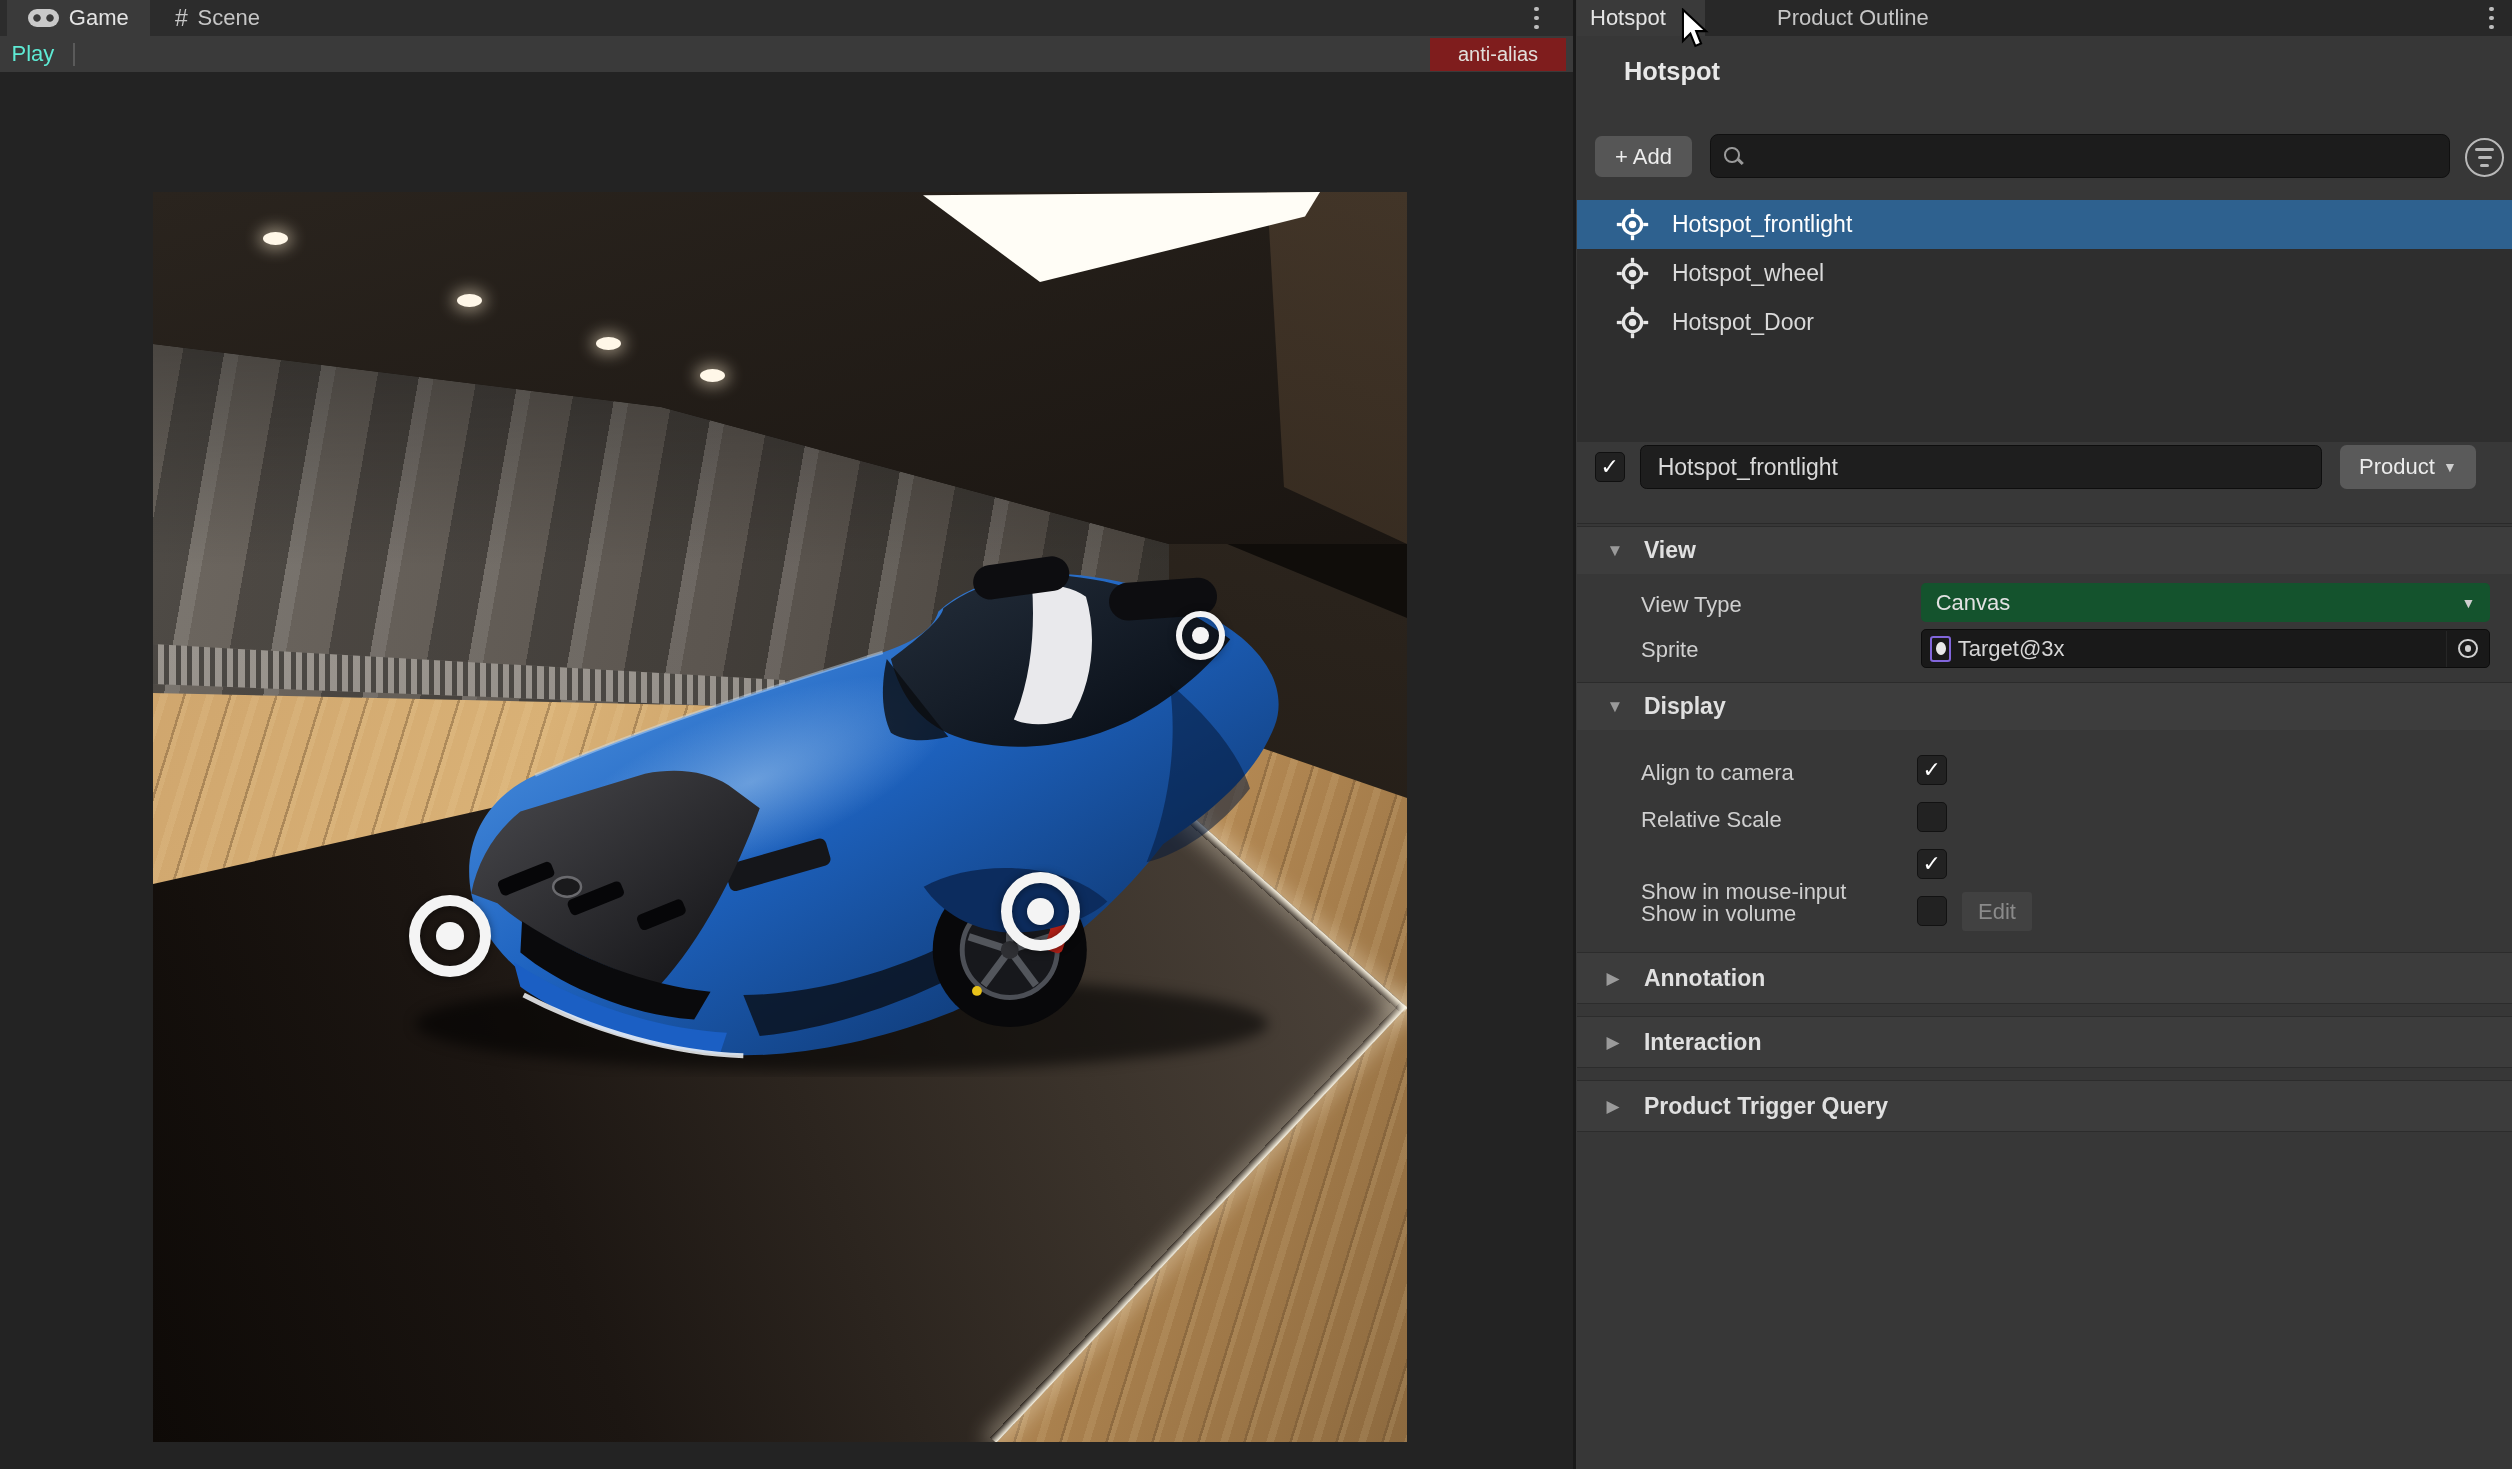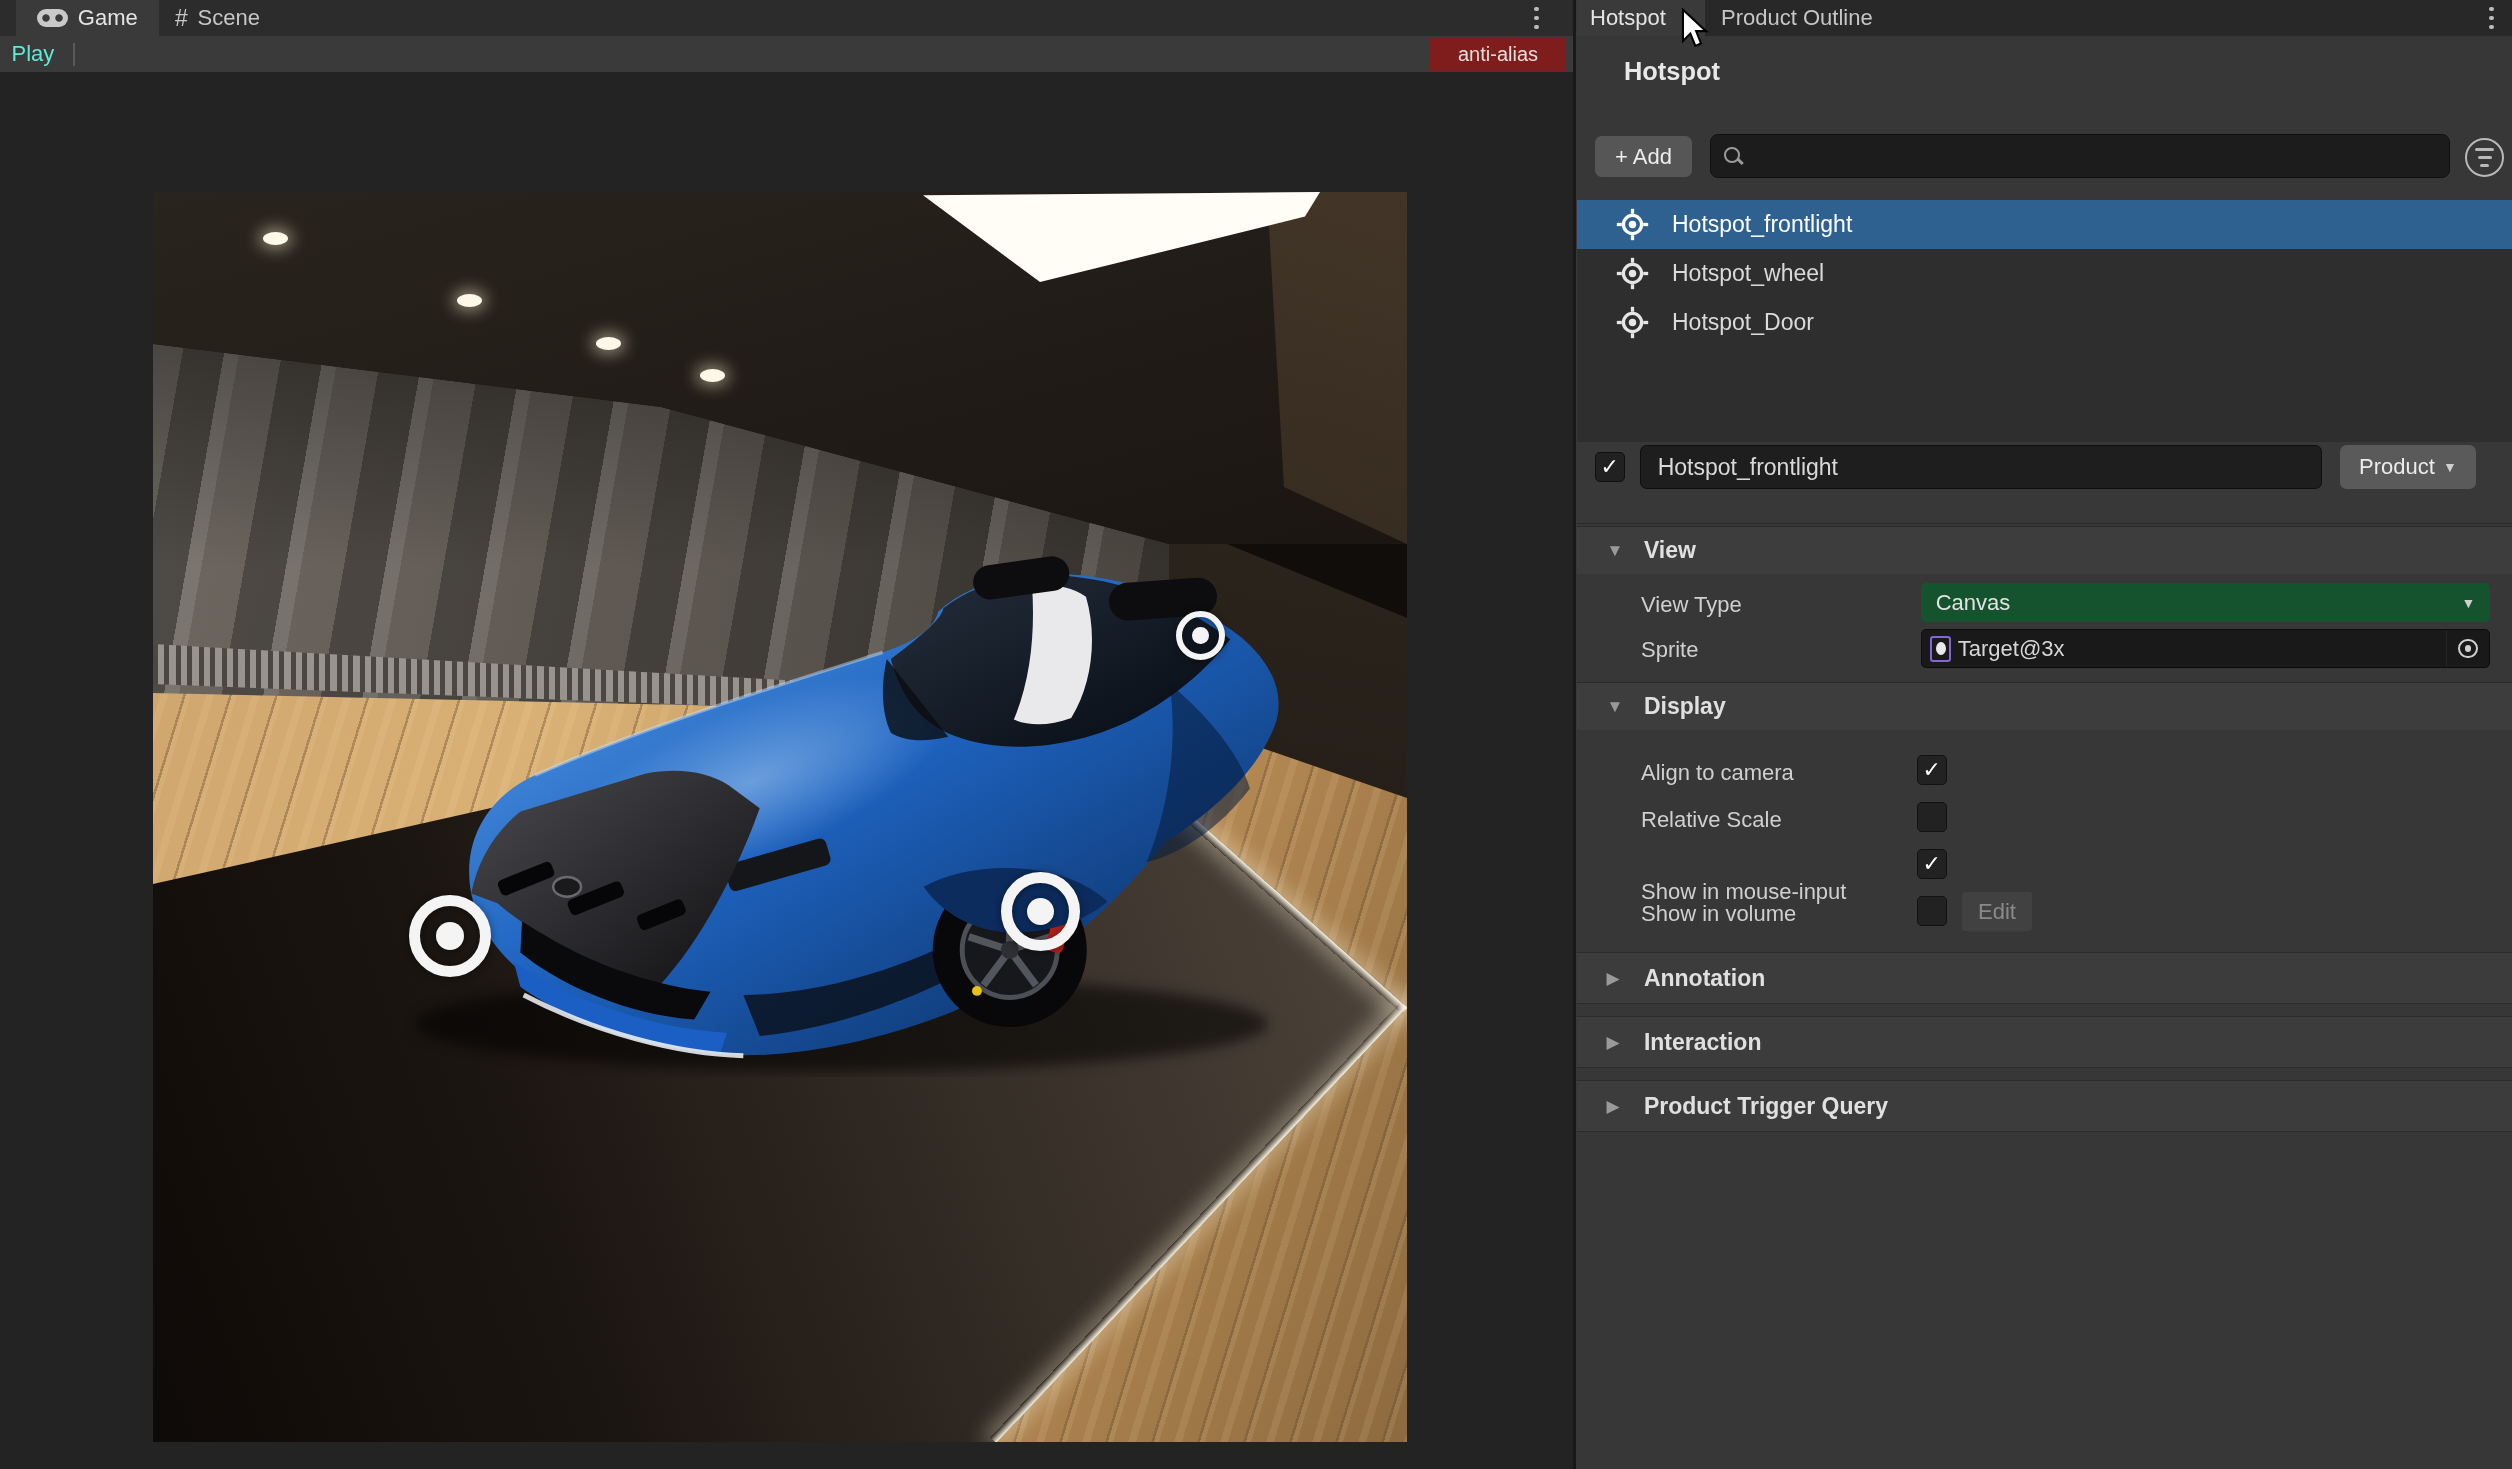--- a/index.html
+++ b/index.html
@@ -7,21 +7,21 @@
   #app{position:relative;width:2512px;height:1470px;overflow:hidden;
        font-family:"Liberation Sans",sans-serif;color:#d6d6d6;background:#383838;}
   .abs{position:absolute;}
 
   
   #left-pane{left:0;top:0;width:1573px;height:1470px;background:#232323;}
   #left-tabbar{left:0;top:0;width:1573px;height:36px;background:#2c2c2c;}
   .tab{position:absolute;top:0;height:36px;display:flex;align-items:center;gap:9.8px;
        padding:0 21px;font-size:22px;color:#c6c6c6;}
   .tab.active{background:#3a3a3a;color:#e4e4e4;}
-  #tab-game{left:16px;}
+  #tab-game{left:7px;}
   #tab-scene{left:154px;}
   .gamepad{width:31px;height:18px;border-radius:9px;background:
      radial-gradient(circle at 9px 9px,#3a3a3a 3.3px,transparent 4.1px),
      radial-gradient(circle at 22px 9px,#3a3a3a 3.3px,transparent 4.1px),#c9c9c9;}
   .gridico::before{content:"#";font-size:23px;color:#c6c6c6;}
   .kebab{width:4.9px;height:4.9px;border-radius:50%;background:#bdbdbd;
          box-shadow:0 9px 0 #bdbdbd,0 18px 0 #bdbdbd;}
   #left-kebab{left:1534px;top:6.6px;}
   #right-kebab{left:2489px;top:6.6px;}
 
@@ -73,21 +73,21 @@
   .marker{position:absolute;border-style:solid;border-color:#f4f4f4;border-radius:50%;
      display:flex;align-items:center;justify-content:center;
      filter:drop-shadow(0 1.6px 4.1px rgba(0,0,0,.45));}
   .marker-dot{background:#f4f4f4;border-radius:50%;}
 
   
   #divider{left:1573px;top:0;width:3.3px;height:1470px;background:#191919;}
   #right-panel{left:1577px;top:0;width:936px;height:1470px;background:#373737;}
   #rp-tabbar{left:1577px;top:0;width:936px;height:36px;background:#282828;}
   #tab-hotspot{left:1577px;padding:0 39px 0 13px;}
-  #tab-product-outline{left:1703px;padding:16px 18px;}
+  #tab-product-outline{left:1759px;padding:16px 18px;}
   #rp-title{left:1624px;top:57px;font-size:25.4px;font-weight:bold;color:#e8e8e8;}
 
   #add-button{left:1595px;top:136px;width:97px;height:41px;background:#565656;border-radius:6.6px;
      display:flex;align-items:center;justify-content:center;font-size:22px;color:#ededed;}
   #search-field{left:1710px;top:134px;width:740px;height:44px;background:#1c1c1c;
      border:1.6px solid #101010;border-radius:8.2px;display:flex;align-items:center;padding-left:11.5px;}
   .mag{position:relative;width:21px;height:21px;}
   .mag::before{content:"";position:absolute;left:1.6px;top:1.6px;width:11.5px;height:11.5px;
      border:2.5px solid #9a9a9a;border-radius:50%;}
   .mag::after{content:"";position:absolute;left:14px;top:14px;width:6.6px;height:2.5px;

